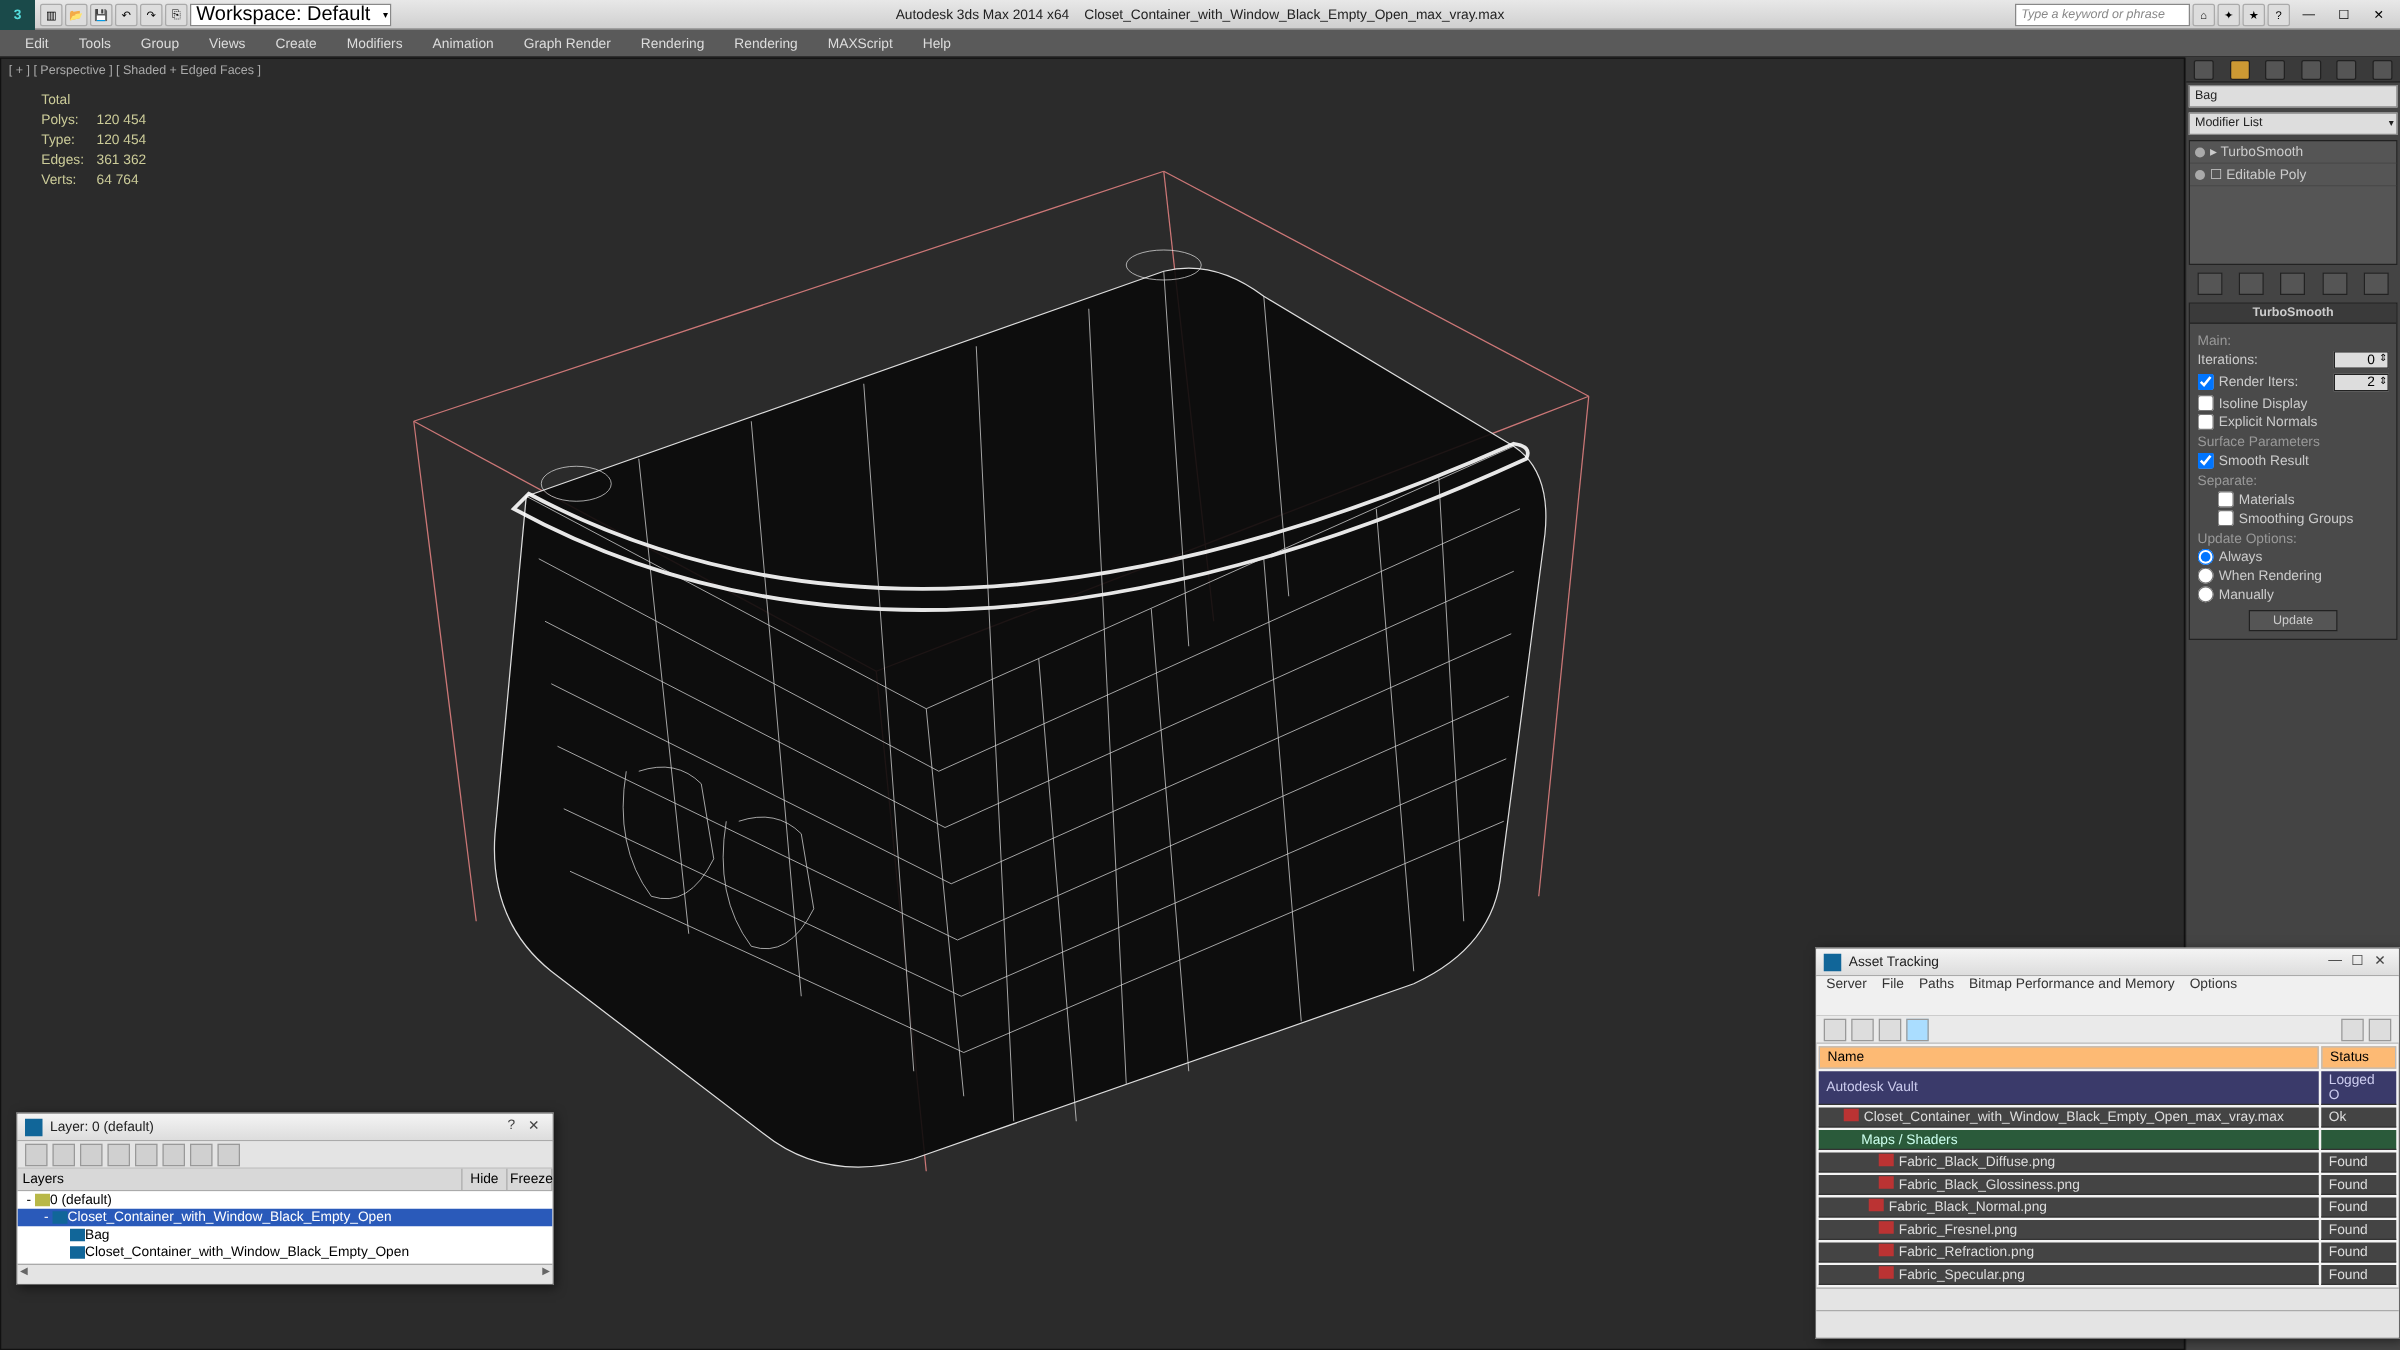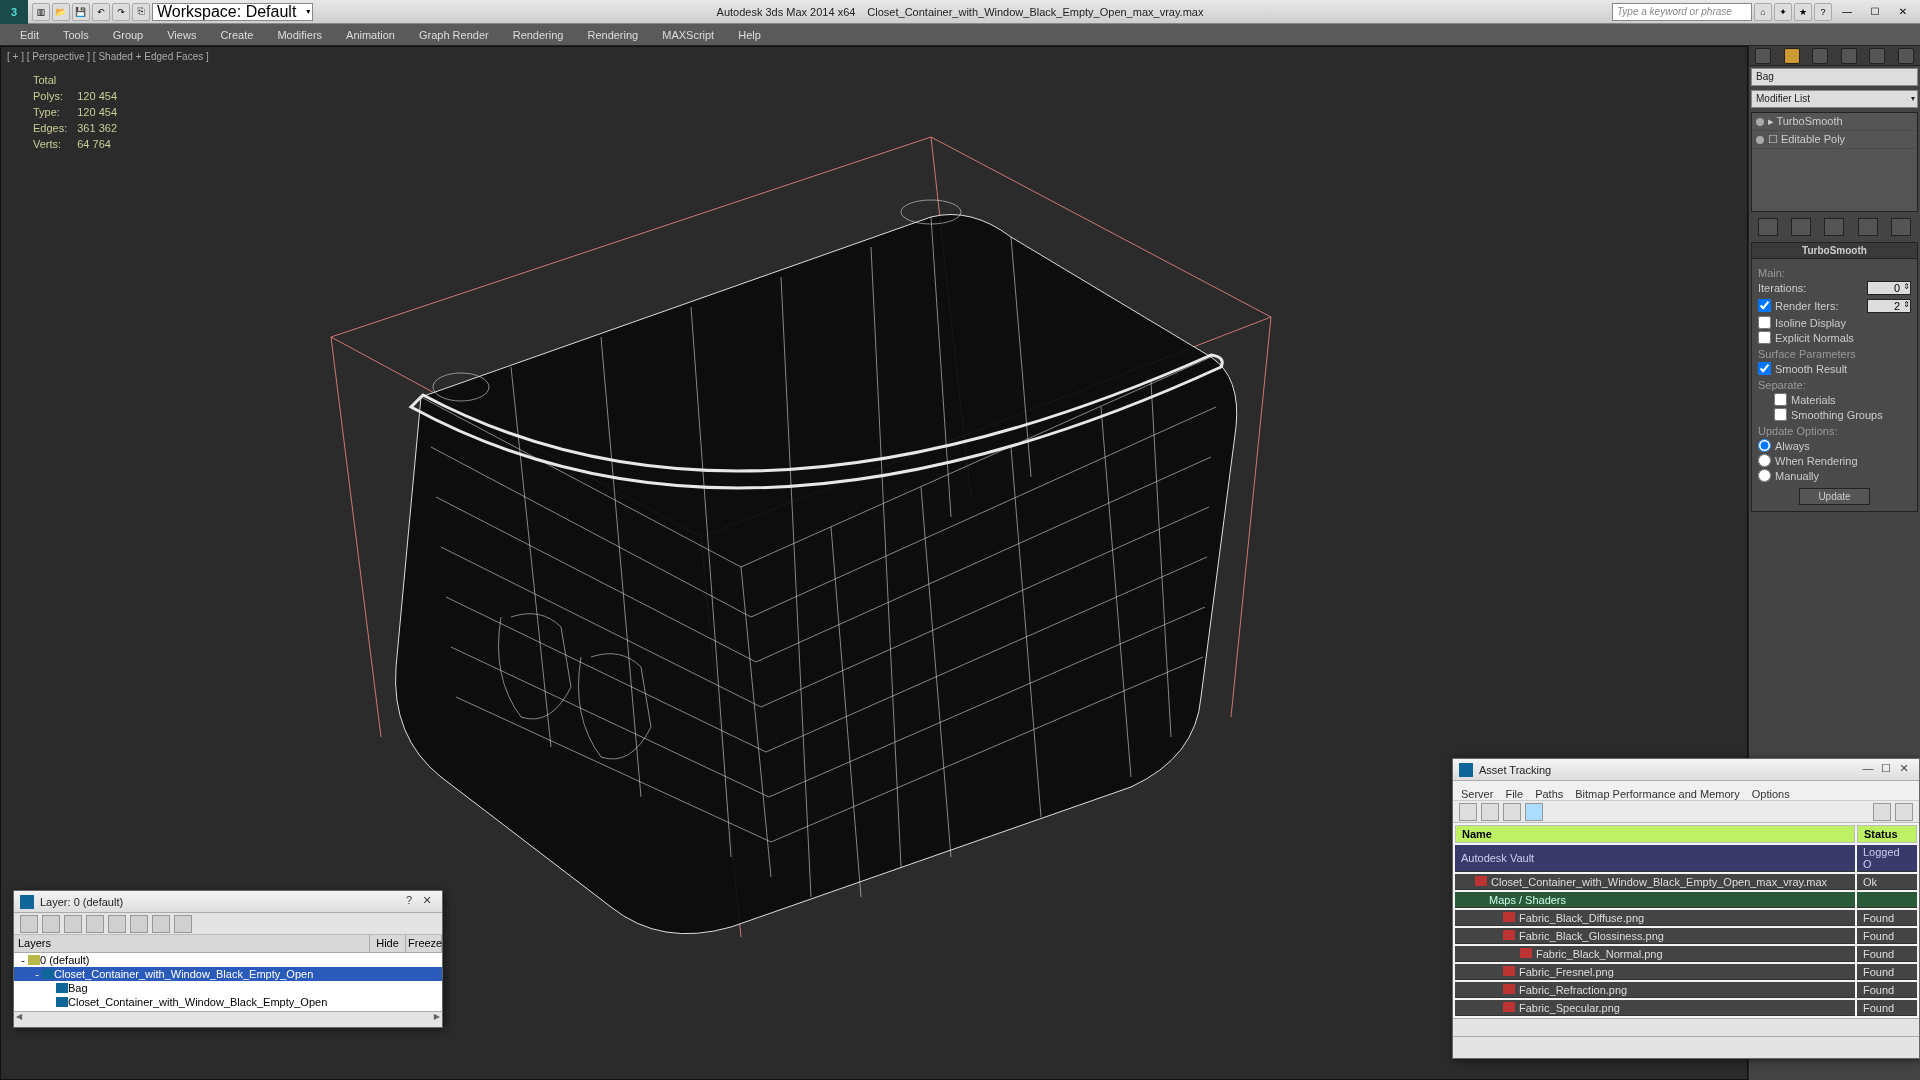--- a/index.html
+++ b/index.html
@@ -56,25 +56,25 @@
 .lay-row { display:flex; align-items:center; height:14px; padding-left:4px; }
 .lay-row.sel { background:#2a5aba; color:#fff; }
 .lay-sp { display:inline-block; }
 .lay-exp { width:10px; text-align:center; }
 .lay-ico { width:12px; height:10px; display:inline-block; }
 .lay-scroll { height:16px; background:#e4e4e4; border-top:1px solid #aaa; position:relative; }
 .lay-scroll:before { content:"◀"; position:absolute; left:2px; font-size:8px; color:#666; }
 .lay-scroll:after { content:"▶"; position:absolute; right:2px; font-size:8px; color:#666; }
 
 .asset-dlg { position:absolute; right:0; top:758px; width:468px; background:#f4f4f4; border:1px solid #666; box-shadow:2px 2px 8px rgba(0,0,0,.5); }
-.asset-menu { height:20px; display:flex; gap:12px; padding:0 8px; align-items:flex-end; color:#333; background:#f0f0f0; border-bottom:1px solid #ccc; font-size:11px; }
+.asset-menu { height:32px; display:flex; gap:12px; padding:0 8px; align-items:flex-start; color:#333; background:#f0f0f0; border-bottom:1px solid #ccc; font-size:11px; }
 .asset-tb { height:22px; display:flex; align-items:center; gap:4px; padding:0 6px; background:#eaeaea; border-bottom:1px solid #bbb; }
 .asset-tbtn { width:18px; height:18px; background:#ddd; border:1px solid #999; }
 .asset-table { width:100%; }
-.asset-table th { background:#bef264; border:1px solid #bbb; text-align:left; padding:2px 6px; font-weight:bold; font-size:11px; }
+.asset-table th { background:#fdba74; border:1px solid #bbb; text-align:left; padding:2px 6px; font-weight:normal; font-size:11px; }
 .asset-table td { background:#444; color:#ddd; border-bottom:1px solid #333; padding:1px 6px; font-size:11px; height:16px; }
 .asset-table tr.hdr td { background:#3a3a6a; color:#cce; }
 .asset-table tr.sec td { background:#2a5a3a; color:#cfe; }
 .a-ico { display:inline-block; width:12px; height:10px; background:#b33; margin-right:4px; }
 .asset-foot { height:18px; background:#e4e4e4; border-top:1px solid #aaa; }
 .asset-blank { height:22px; background:#e4e4e4; border-top:1px solid #aaa; }
 
 .wire-svg { position:absolute; top:50px; left:210px; }
 </style>
 </head>
@@ -356,21 +356,21 @@
         </tr>
         <tr>
           <td style="padding-left:48px"><span class="a-ico"></span>Fabric_Black_Diffuse.png</td>
           <td>Found</td>
         </tr>
         <tr>
           <td style="padding-left:48px"><span class="a-ico"></span>Fabric_Black_Glossiness.png</td>
           <td>Found</td>
         </tr>
         <tr>
-          <td style="padding-left:65px"><span class="a-ico"></span>Fabric_Black_Normal.png</td>
+          <td style="padding-left:40px"><span class="a-ico"></span>Fabric_Black_Normal.png</td>
           <td>Found</td>
         </tr>
         <tr>
           <td style="padding-left:48px"><span class="a-ico"></span>Fabric_Fresnel.png</td>
           <td>Found</td>
         </tr>
         <tr>
           <td style="padding-left:48px"><span class="a-ico"></span>Fabric_Refraction.png</td>
           <td>Found</td>
         </tr>

